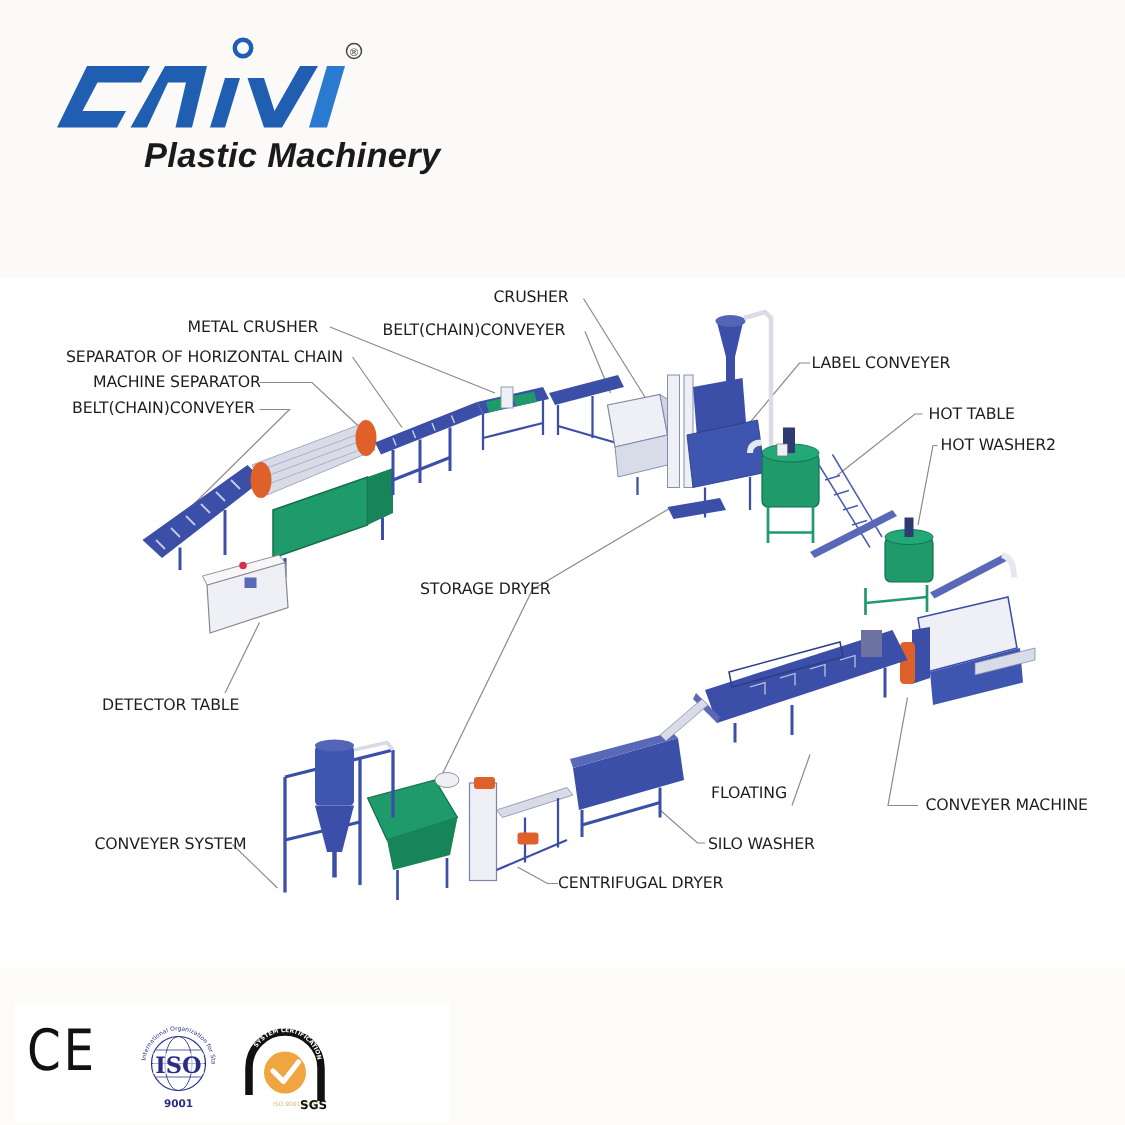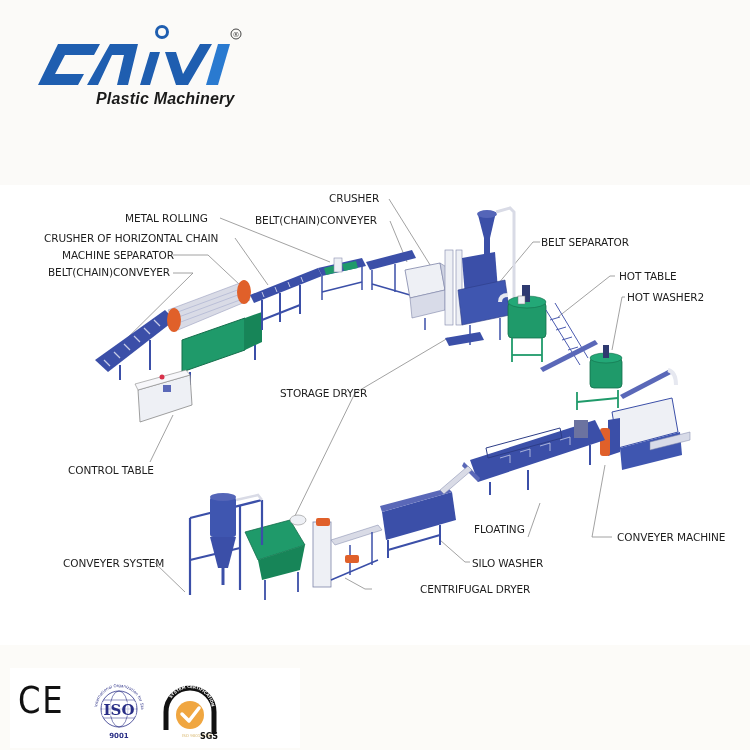--- a/index.html
+++ b/index.html
@@ -24,21 +24,21 @@
     .logo {
       position: absolute; left: 38px; top: 22px; width: 230px; height: 90px;
     }
     .logo-mark {
       position: absolute; left: 0; top: 0;
     }
     .logo-sub {
       position: absolute; left: 58px; top: 68px;
       font-family: "Liberation Sans", sans-serif;
       font-weight: bold; font-style: italic;
-      font-size: 16px; color: #1a1a1a; letter-spacing: 0.2px;
+      font-size: 23px; color: #1a1a1a; letter-spacing: 0.2px;
       white-space: nowrap;
     }
     
     .diagram {
       position: absolute; left: 0; top: 185px; width: 738px; height: 460px; padding-left: 16px;
     }
     .diagram svg { position: absolute; left: 0; top: 0; }
     .label {
       position: absolute;
       font-family: "DejaVu Sans", sans-serif;
@@ -322,32 +322,32 @@
 
     <g>
       <polygon points="138,390 190,375 192,405 140,422" fill="#eef0f5" stroke="#888" stroke-width="0.8"></polygon>
       <polygon points="138,390 190,375 186,370 135,384" fill="#f7f7fa" stroke="#888" stroke-width="0.6"></polygon>
       <rect x="163" y="385" width="8" height="7" fill="#5a68b8"></rect>
       <circle cx="162" cy="377" r="2.5" fill="#d8304a"></circle>
     </g>
   </svg>
 
   <div class="label" style="left:329px; top:7px;">CRUSHER</div>
-  <div class="label" style="left:125px; top:27px;">METAL ROLLING</div>
+  <div class="label" style="left:125px; top:27px;">METAL CRUSHER</div>
   <div class="label" style="left:255px; top:29px;">BELT(CHAIN)CONVEYER</div>
-  <div class="label" style="left:44px; top:47px;">CRUSHER OF HORIZONTAL CHAIN</div>
+  <div class="label" style="left:44px; top:47px;">SEPARATOR OF HORIZONTAL CHAIN</div>
   <div class="label" style="left:62px; top:64px;">MACHINE SEPARATOR</div>
   <div class="label" style="left:48px; top:81px;">BELT(CHAIN)CONVEYER</div>
-  <div class="label" style="left:541px; top:51px;">BELT SEPARATOR</div>
+  <div class="label" style="left:541px; top:51px;">LABEL CONVEYER</div>
   <div class="label" style="left:619px; top:85px;">HOT TABLE</div>
   <div class="label" style="left:627px; top:106px;">HOT WASHER2</div>
   <div class="label" style="left:280px; top:202px;">STORAGE DRYER</div>
-  <div class="label" style="left:68px; top:279px;">CONTROL TABLE</div>
+  <div class="label" style="left:68px; top:279px;">DETECTOR TABLE</div>
   <div class="label" style="left:63px; top:372px;">CONVEYER SYSTEM</div>
-  <div class="label" style="left:372px; top:398px;margin-left:48px;">CENTRIFUGAL DRYER</div>
+  <div class="label" style="left:372px; top:398px;">CENTRIFUGAL DRYER</div>
   <div class="label" style="left:472px; top:372px;">SILO WASHER</div>
   <div class="label" style="left:474px; top:338px;">FLOATING</div>
   <div class="label" style="left:617px; top:346px;">CONVEYER MACHINE</div>
 </div>
 
 <div class="cert ce-mark">CE</div>
 
 <svg class="cert iso-mark" viewBox="0 0 62 62">
   <circle cx="31" cy="27" r="18" fill="none" stroke="#2a2f86" stroke-width="0.8"></circle>
   <ellipse cx="31" cy="27" rx="9" ry="18" fill="none" stroke="#2a2f86" stroke-width="0.6"></ellipse>

